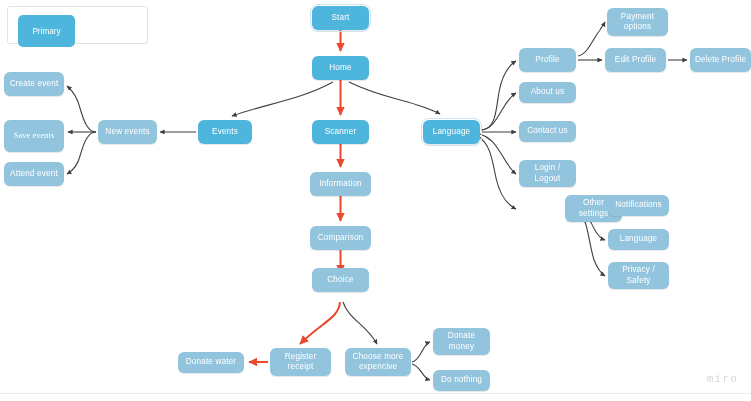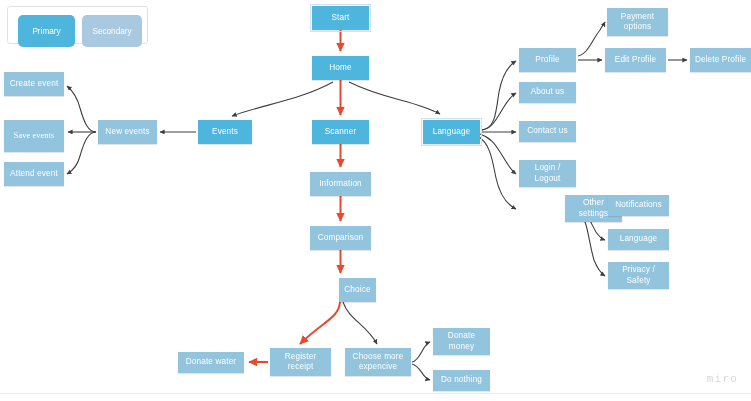--- a/index.html
+++ b/index.html
@@ -5,21 +5,21 @@
 <style>
   html,body{margin:0;padding:0;background:#ffffff;}
   body{width:751px;height:401px;overflow:hidden;font-family:"Liberation Sans",sans-serif;}
   #canvas{position:relative;width:751px;height:401px;background:#ffffff;overflow:hidden;}
   #canvas::after{content:"";position:absolute;left:0;right:0;top:393px;height:1px;background:#ececec;}
 
   svg#edges{position:absolute;left:0;top:0;width:751px;height:401px;pointer-events:none;}
 
   .node{
     position:absolute;
-    border-radius:0;
+    border-radius:6px;
     display:flex;align-items:center;justify-content:center;
     text-align:center;
     color:#ffffff;
     font-size:8.2px;
     line-height:1.25;
     letter-spacing:.15px;
     box-sizing:border-box;
     padding:2px 4px;
     box-shadow:0 1px 1px rgba(0,0,0,.10);
     z-index:3;
@@ -98,30 +98,29 @@
       <path d="M668,60 L687,60"></path>
 
       <path d="M578,206 L605,206"></path>
       <path d="M578,210 C588,212 590,222 596,232 C600,238 602,239 605,240"></path>
       <path d="M578,212 C588,218 588,240 594,260 C598,270 602,274 605,276"></path>
     </g>
   </svg>
 
   <div id="legend">
     <div id="chip-primary" class="legend-chip">Primary</div>
-    <div id="chip-secondary" class="legend-chip">Secondary</div>
   </div>
 
   <div id="nodes">
       <div class="node primary sel" style="left: 312px; top: 6px; width: 57px; height: 24px;">Start</div>
       <div class="node primary" style="left: 312px; top: 56px; width: 57px; height: 24px;">Home</div>
       <div class="node primary" style="left: 312px; top: 120px; width: 57px; height: 24px;">Scanner</div>
       <div class="node secondary" style="left: 310px; top: 172px; width: 61px; height: 24px;">Information</div>
       <div class="node secondary" style="left: 310px; top: 226px; width: 61px; height: 24px;">Comparison</div>
-      <div class="node secondary" style="left: 312px; top: 278px; width: 37px; height: 24px; margin-left: 27px;">Choice</div>
+      <div class="node secondary" style="left: 312px; top: 268px; width: 57px; height: 24px;">Choice</div>
       <div class="node secondary" style="left: 270px; top: 348px; width: 61px; height: 28px;">Register receipt</div>
       <div class="node secondary" style="left: 178px; top: 352px; width: 66px; height: 21px;">Donate water</div>
       <div class="node secondary" style="left: 345px; top: 348px; width: 66px; height: 28px;">Choose more expencive</div>
       <div class="node secondary" style="left: 433px; top: 328px; width: 57px; height: 27px;">Donate money</div>
       <div class="node secondary" style="left: 433px; top: 370px; width: 57px; height: 21px;">Do nothing</div>
       <div class="node primary" style="left: 198px; top: 120px; width: 54px; height: 24px;">Events</div>
       <div class="node secondary" style="left: 98px; top: 120px; width: 59px; height: 24px;">New events</div>
       <div class="node secondary" style="left: 4px; top: 72px; width: 60px; height: 24px;">Create event</div>
       <div class="node secondary" style="left: 4px; top: 120px; width: 60px; height: 32px; font-family: Liberation Serif, serif;">Save events</div>
       <div class="node secondary" style="left: 4px; top: 162px; width: 60px; height: 24px;">Attend event</div>

